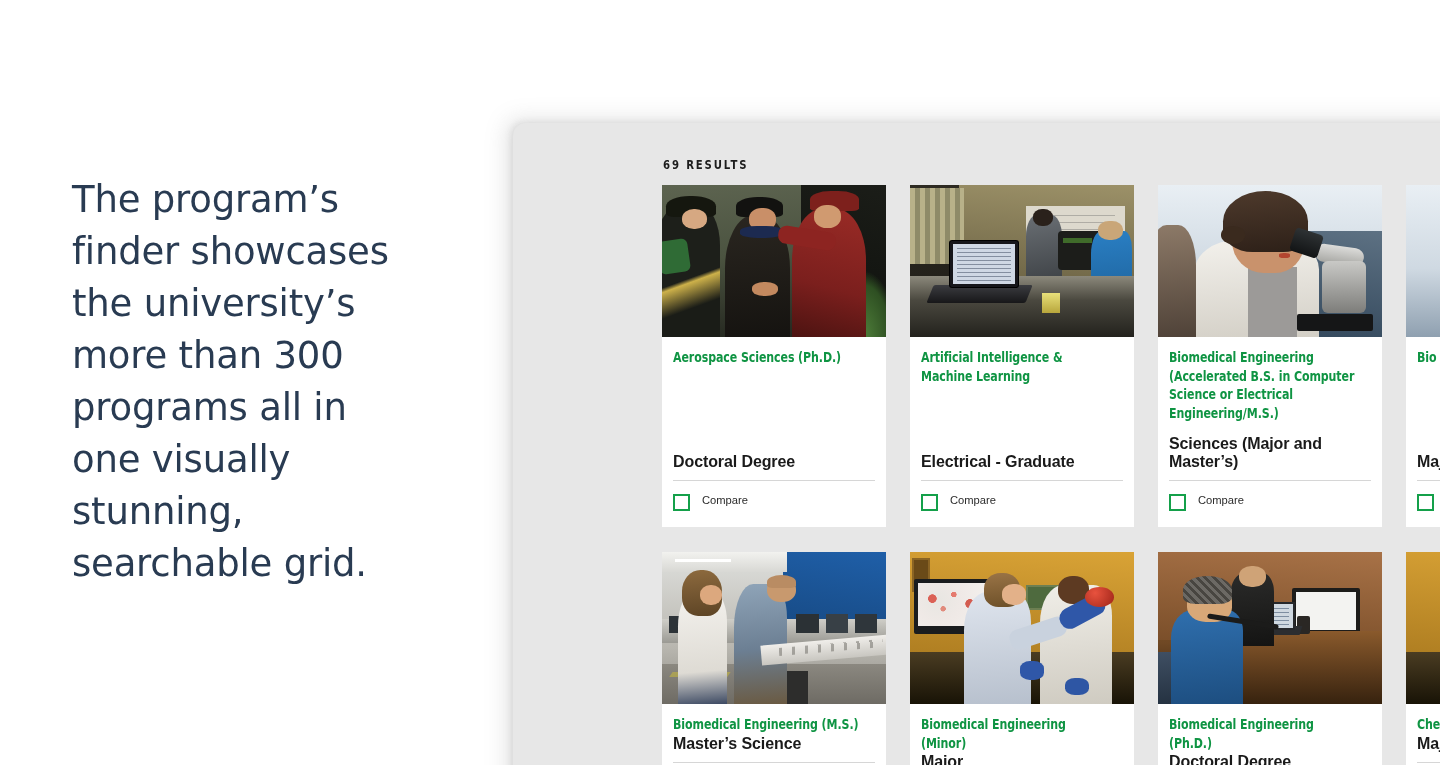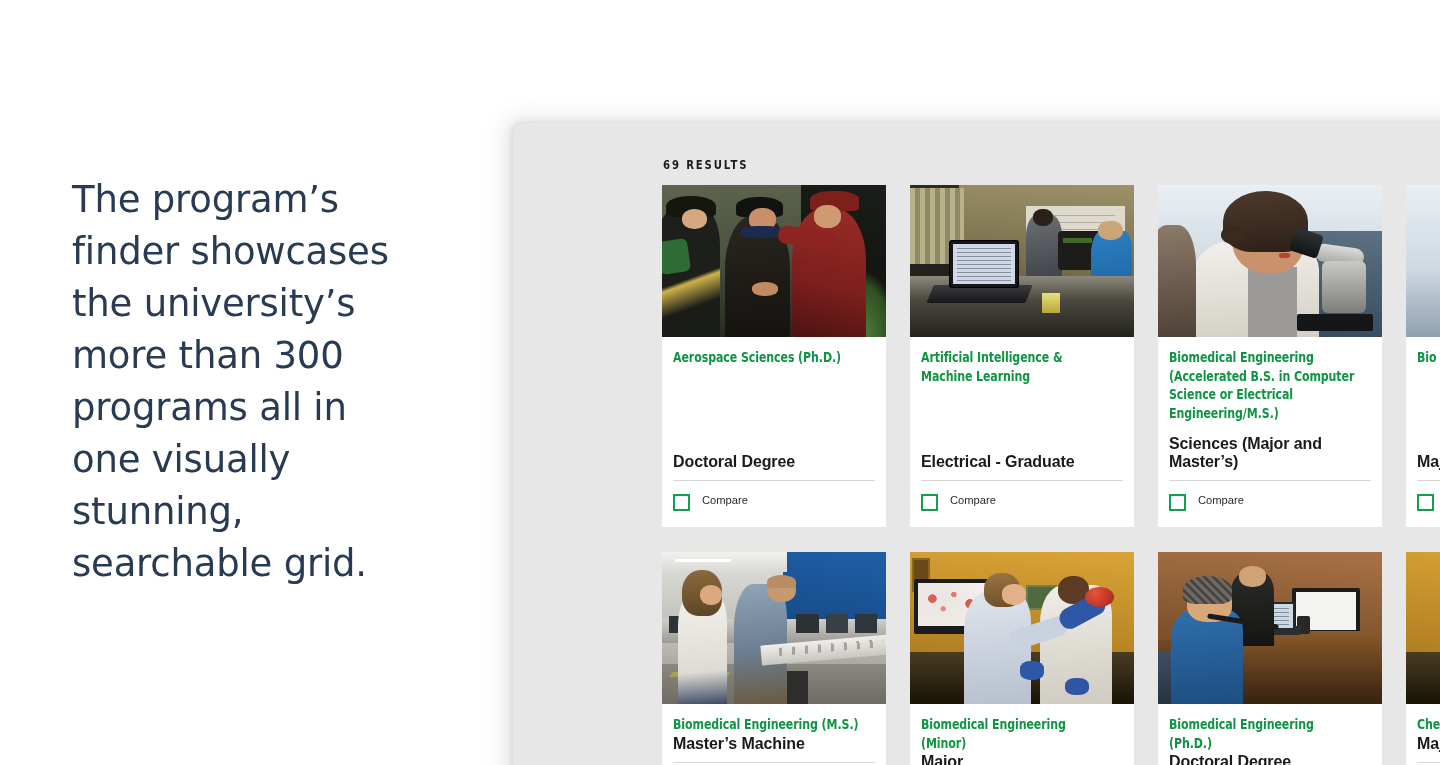--- a/index.html
+++ b/index.html
@@ -472,21 +472,21 @@
               <div class="m2head"></div>
               <div class="m2bald"></div>
             <div class="woman"></div>
               <div class="whair"></div>
               <div class="wface"></div>
             <div class="table"></div>
           </div>
         </div>
         <div class="card-body">
           <div class="card-title">Biomedical Engineering (M.S.)</div>
-          <div class="card-degree">Master’s Machine</div>
+          <div class="card-degree">Master’s Science</div>
           <div class="card-rule"></div>
           <div class="compare-row">
             <div class="checkbox"></div>
             <span class="compare-label">Compare</span>
           </div>
         </div>
       </div>
 
       <div class="card row2">
         <div class="card-media">

